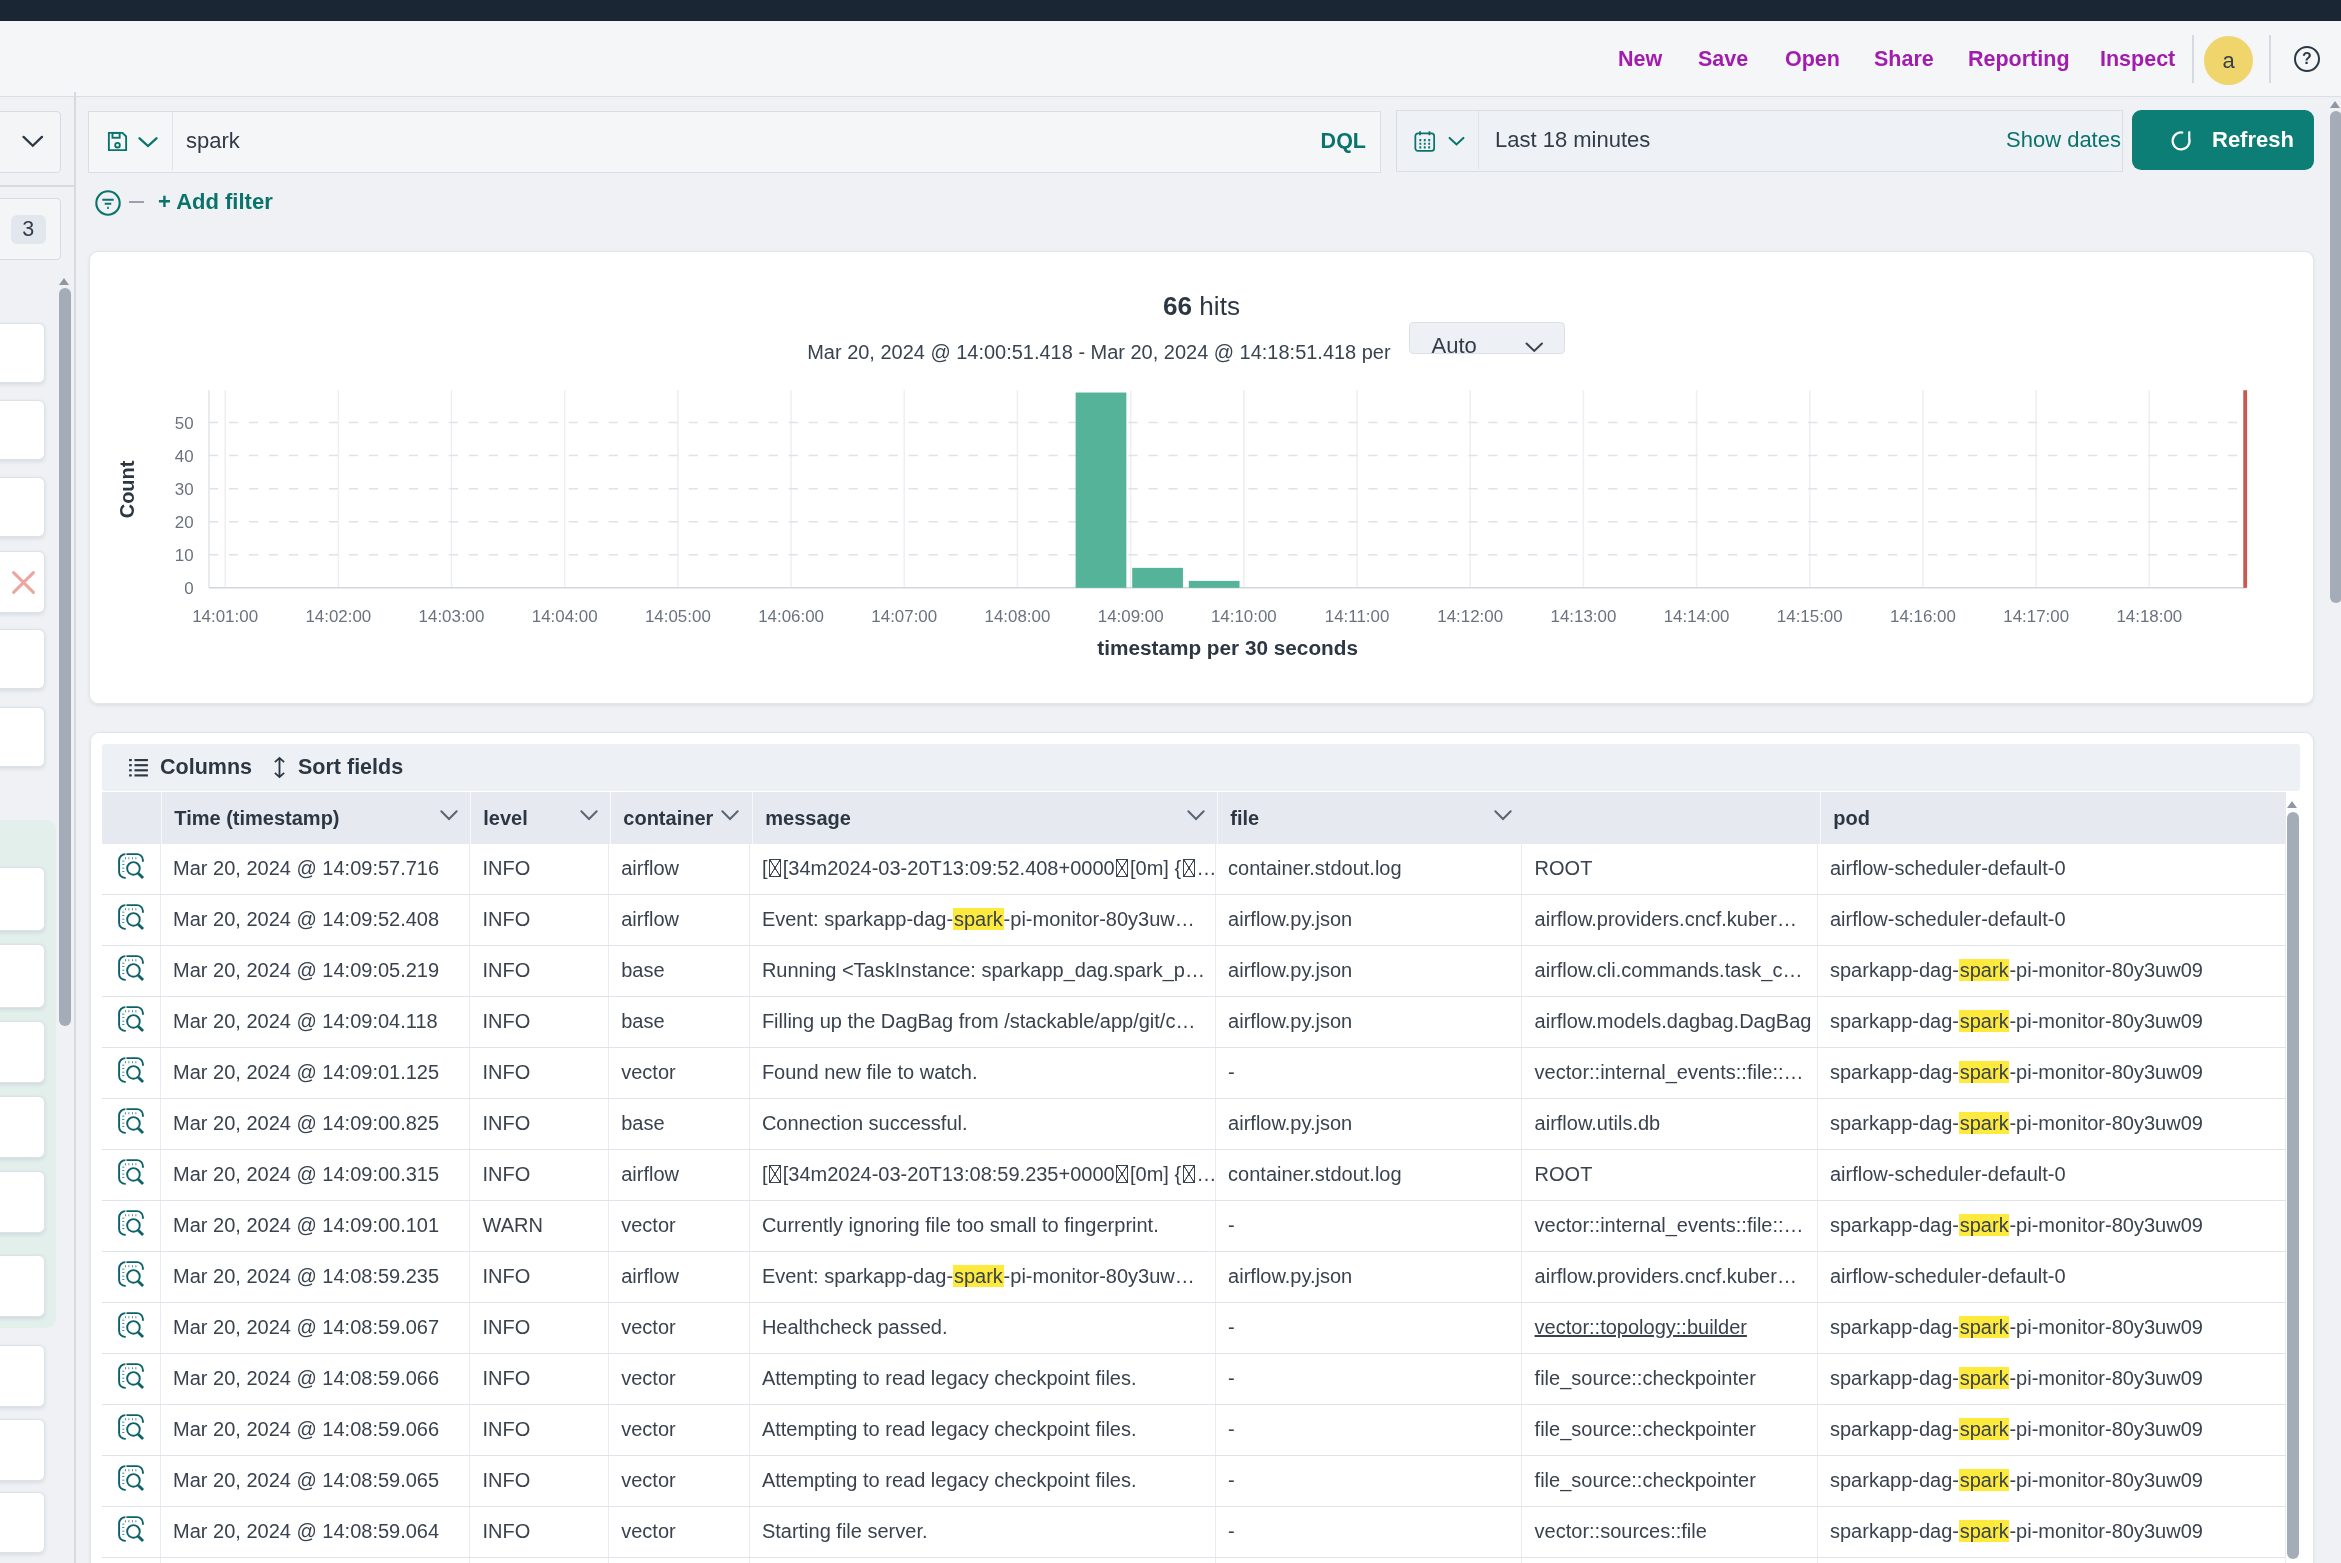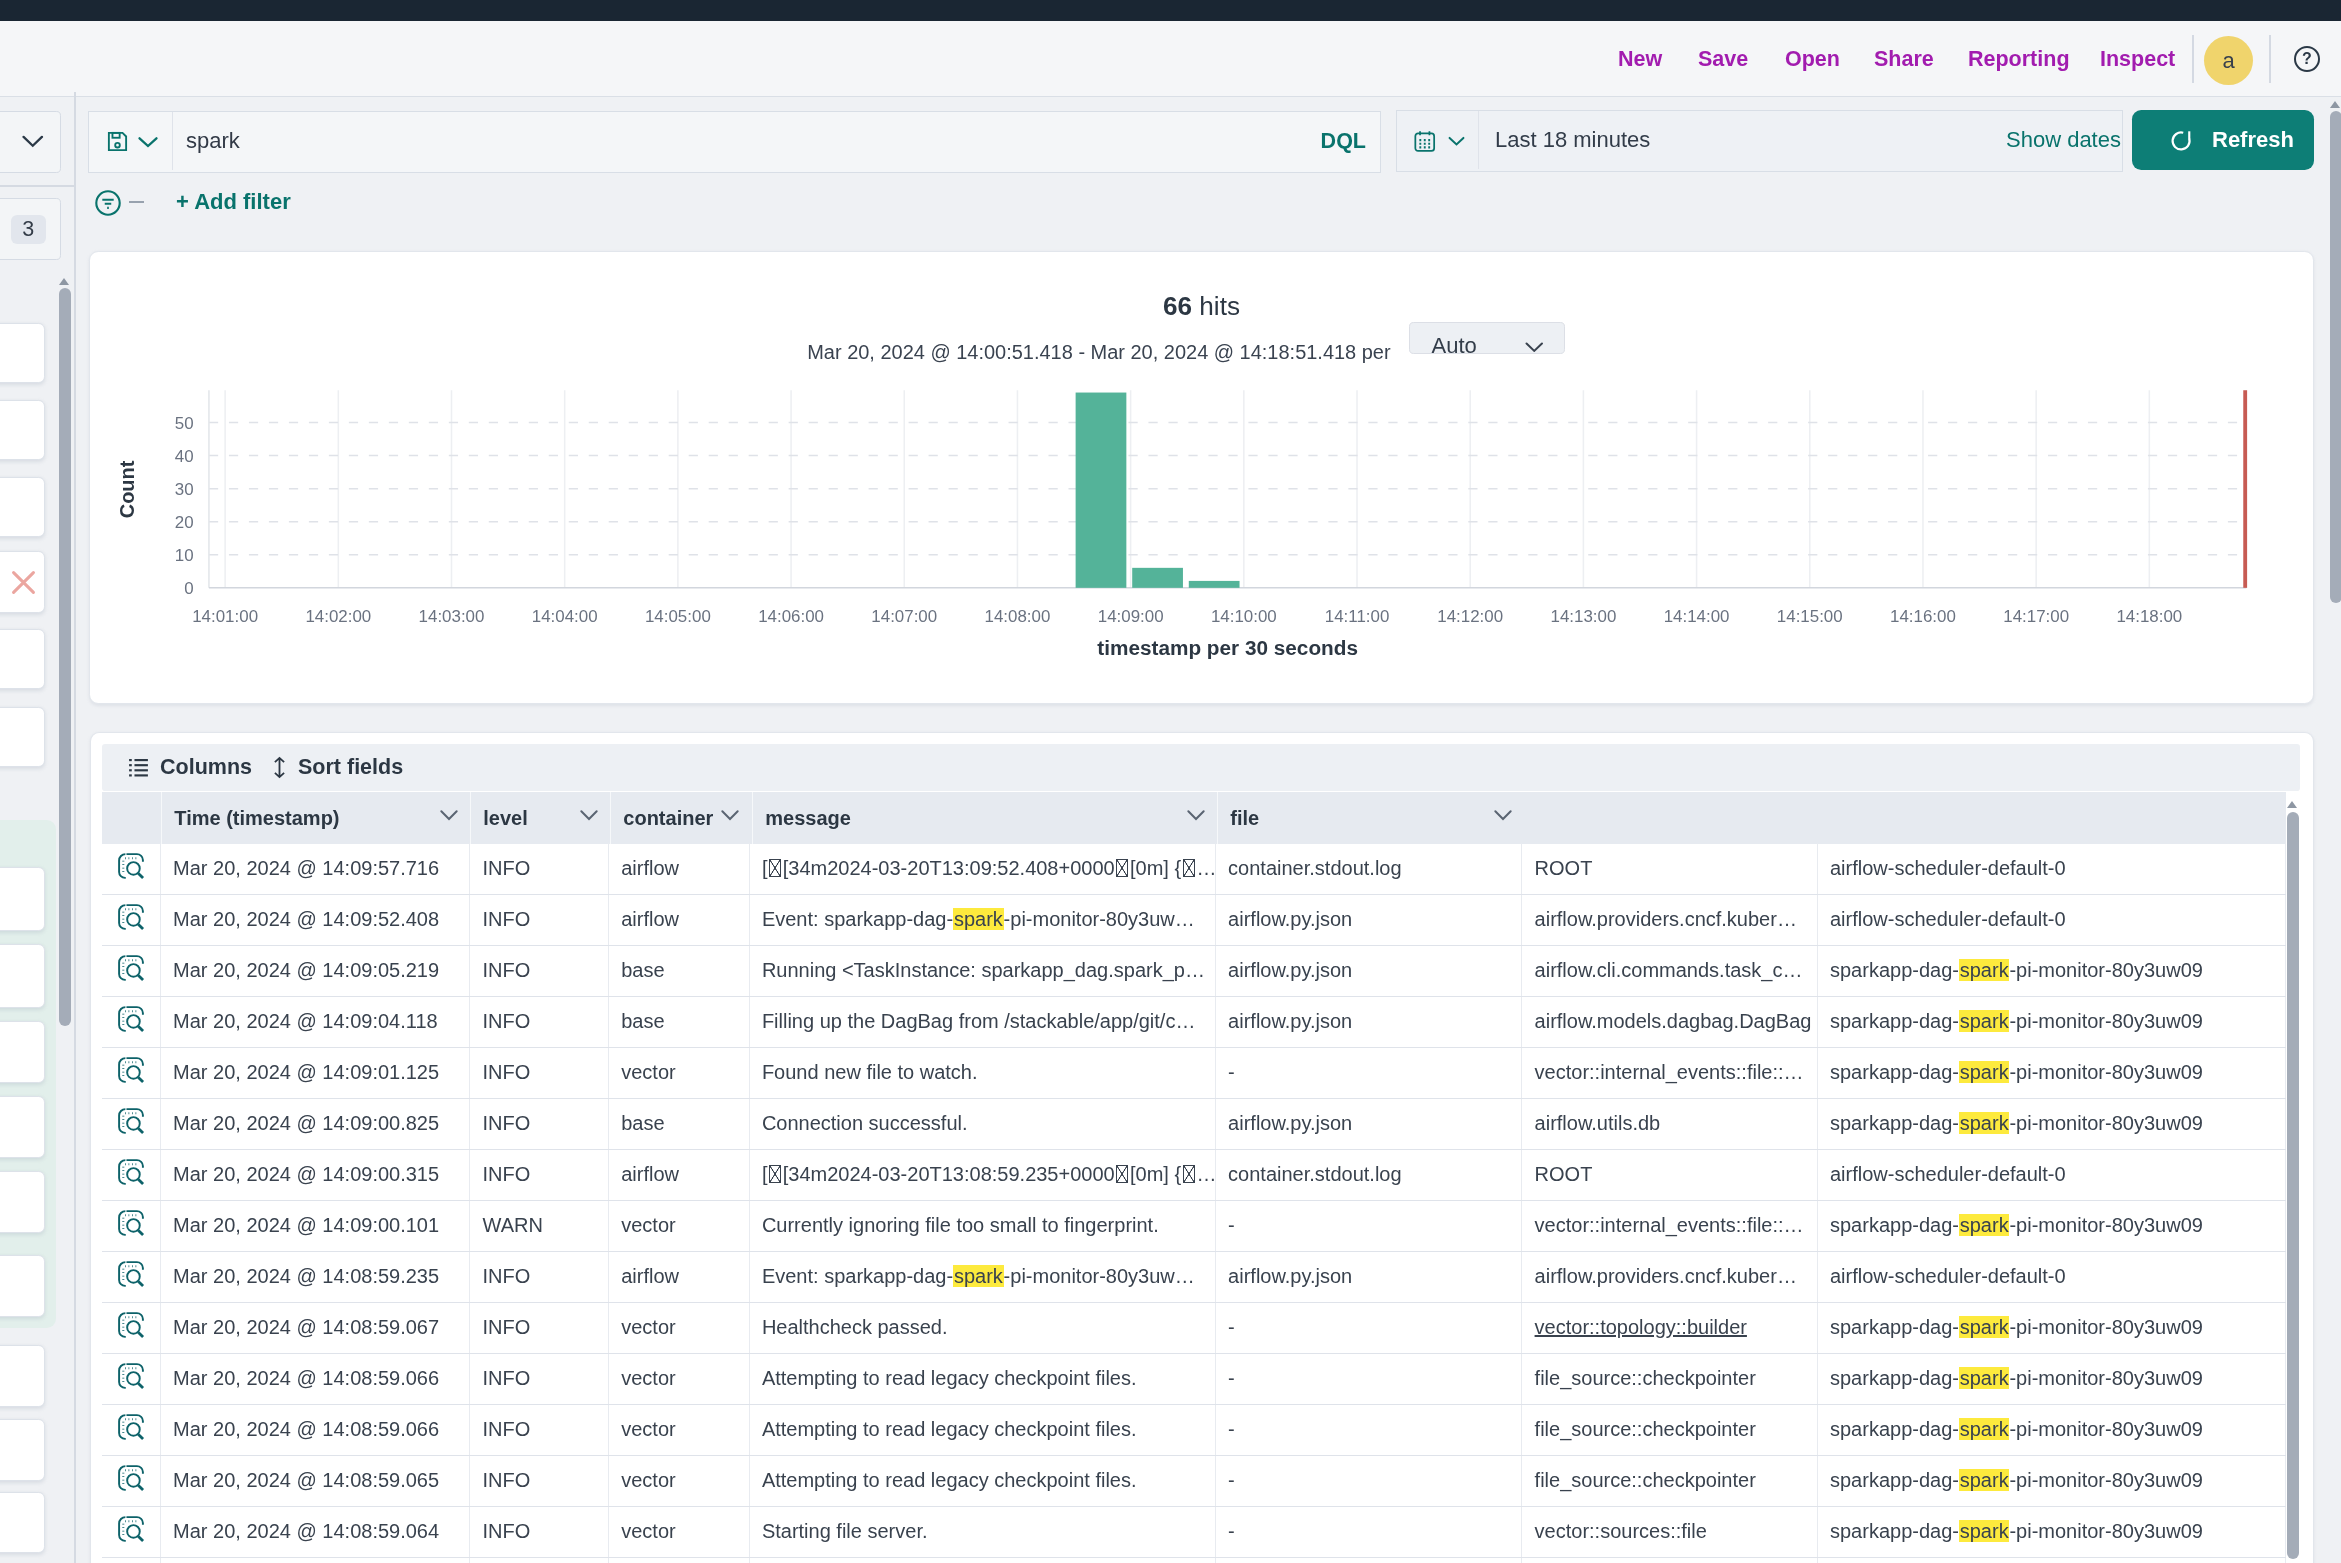--- a/index.html
+++ b/index.html
@@ -24,21 +24,21 @@
 #search-text { position:absolute; left:97px; top:0; height:58px; line-height:58px; font-size:22px; color:#323a47; }
 #dql { position:absolute; right:14px; top:0; height:58px; line-height:58px; font-size:21.5px; font-weight:700; color:#09736c; }
 #datebar { left:1396px; top:110px; width:727px; height:62px; background:#eef1f5; border:1.5px solid #d8dee6; }
 #date-left { position:absolute; left:0; top:0; width:82px; height:58px; border-right:1.5px solid #dfe3ea; }
 #date-text { position:absolute; left:98px; top:0; height:58px; line-height:58px; font-size:22px; color:#323c49; }
 #show-dates { position:absolute; left:609px; top:0; height:58px; line-height:58px; font-size:22px; color:#09736c; white-space:nowrap; }
 #refresh { left:2132px; top:110px; width:182px; height:60px; background:#0d7e76; border-radius:9.2px; color:#fff; }
 #refresh span { position:absolute; left:80px; top:0; height:60px; line-height:60px; font-size:22px; font-weight:700; }
 
 #dash1 { left:129px; top:201px; width:15.4px; height:2.3px; background:#98a2ae; }
-#addfilter { left:158px; top:189px; height:26px; line-height:26px; font-size:22px; font-weight:700; color:#09736c;margin-left:18px; }
+#addfilter { left:158px; top:189px; height:26px; line-height:26px; font-size:22px; font-weight:700; color:#09736c; }
 
 #side-border { left:74px; top:92px; width:1.5px; height:1472px; background:#d5dae2; }
 .side-box { background:#f3f5f7; border:1.5px solid #d5dbe4; border-radius:4.6px; }
 #side-sel { left:-7.7px; top:111px; width:69px; height:62px; }
 #side-hline { left:0; top:185px; width:74px; height:1.5px; background:#d5dae2; }
 #side-count { left:-7.7px; top:198px; width:69px; height:62px; }
 #side-badge { left:10.8px; top:215px; width:35px; height:29px; background:#e2e6ed; border-radius:6.2px; text-align:center; line-height:29px; font-size:21.5px; color:#333c48; }
 .fieldbox { position:absolute; left:-9.2px; width:54px; background:#fff; border:0.8px solid #dde2e9; border-radius:6.2px; box-shadow:0 1.5px 3.8px rgba(152,162,179,0.25); }
 #mint { left:-9.2px; top:820px; width:65px; height:508px; background:#e2efeb; border-radius:9.2px; }
 .sb-thumb { background:#a4acb8; border-radius:6.2px; }
@@ -256,20 +256,21 @@
       </svg></div>
     <div class="th" style="left: 508px; width: 141px;">container<svg width="20" height="12.3" viewBox="0 0 26 16" fill="none" stroke="#5a6472" stroke-width="2.6" stroke-linecap="round" style="right:10.8px">
         <path d="M3 3 L13 13 L23 3"></path>
       </svg></div>
     <div class="th" style="left: 650px; width: 465px;">message<svg width="20" height="12.3" viewBox="0 0 26 16" fill="none" stroke="#5a6472" stroke-width="2.6" stroke-linecap="round" style="right:10.8px">
         <path d="M3 3 L13 13 L23 3"></path>
       </svg></div>
     <div class="th" style="left: 1115px; width: 307px;">file<svg width="20" height="12.3" viewBox="0 0 26 16" fill="none" stroke="#5a6472" stroke-width="2.6" stroke-linecap="round" style="right:10.8px">
         <path d="M3 3 L13 13 L23 3"></path>
       </svg></div>
+    <div class="th" style="left: 1718px; width: 466px;">pod</div>
   </div>
 <table id="grid">
     <tbody id="tbody">
       <tr>
         <td class="icon-cell" style="width: 58px;"><svg width="28" height="28" viewBox="0 0 16 16" fill="none" stroke="#0d6269" stroke-width="1.1">
             <path d="M5.4 1.2 H11.4 A3.4 3.4 0 0 1 14.8 4.6 V5.6"></path>
             <path d="M4.8 1.2 A3.6 3.6 0 0 0 1.2 4.8 V11.4 A3.4 3.4 0 0 0 4.6 14.8 H5"></path>
             <g stroke-dasharray="0.4 1.6" stroke-width="1.2">
               <path d="M4.6 3.6 H11 M3.6 5 V12.6"></path>
             </g>

